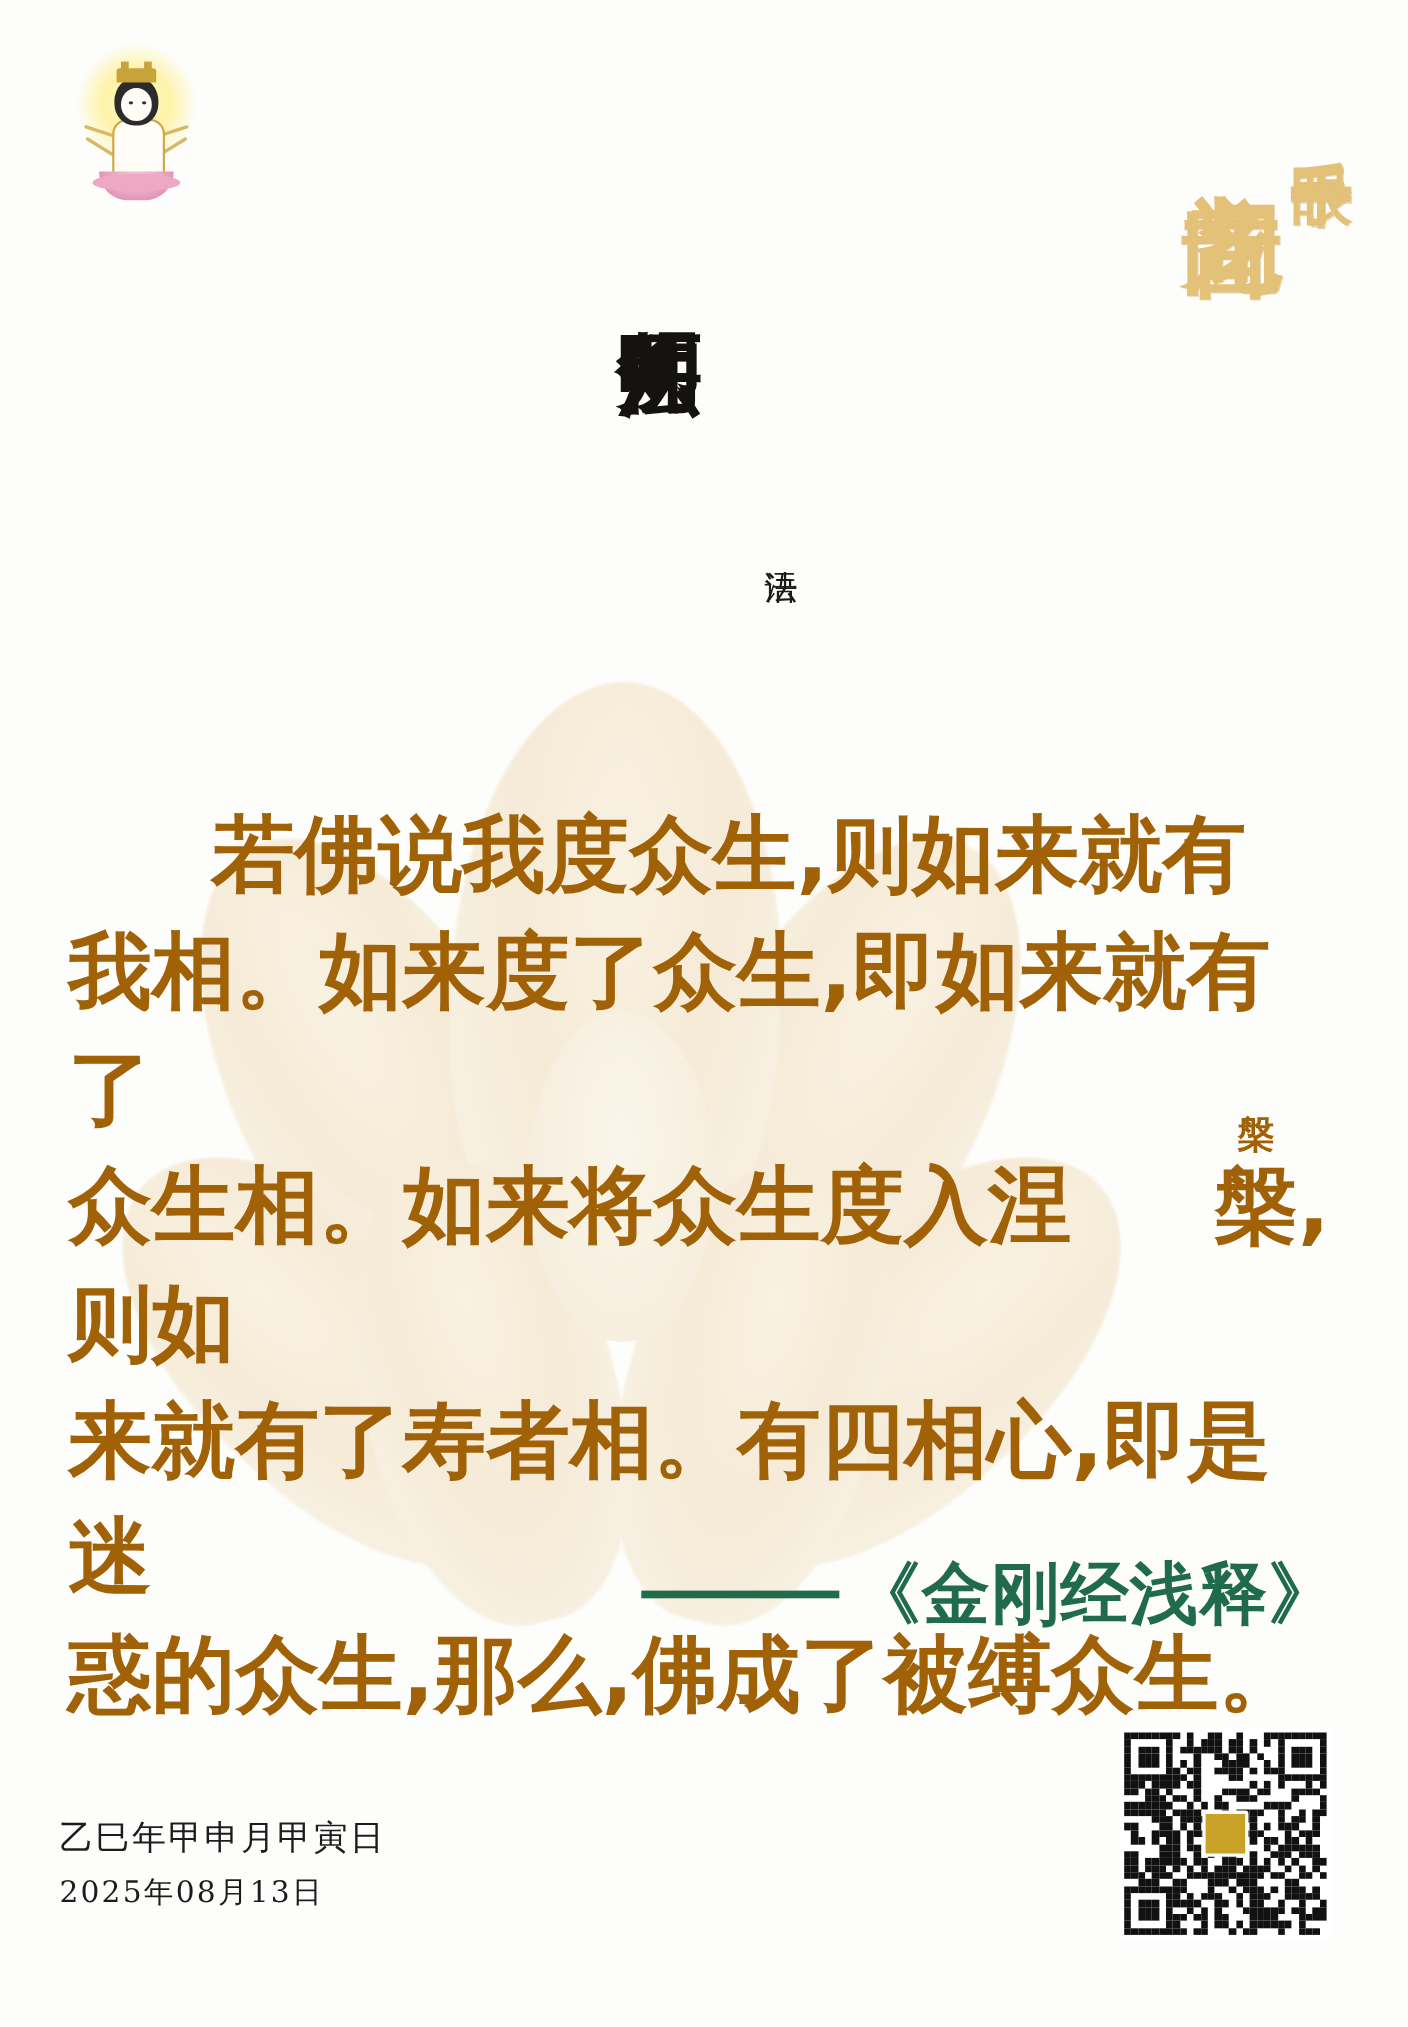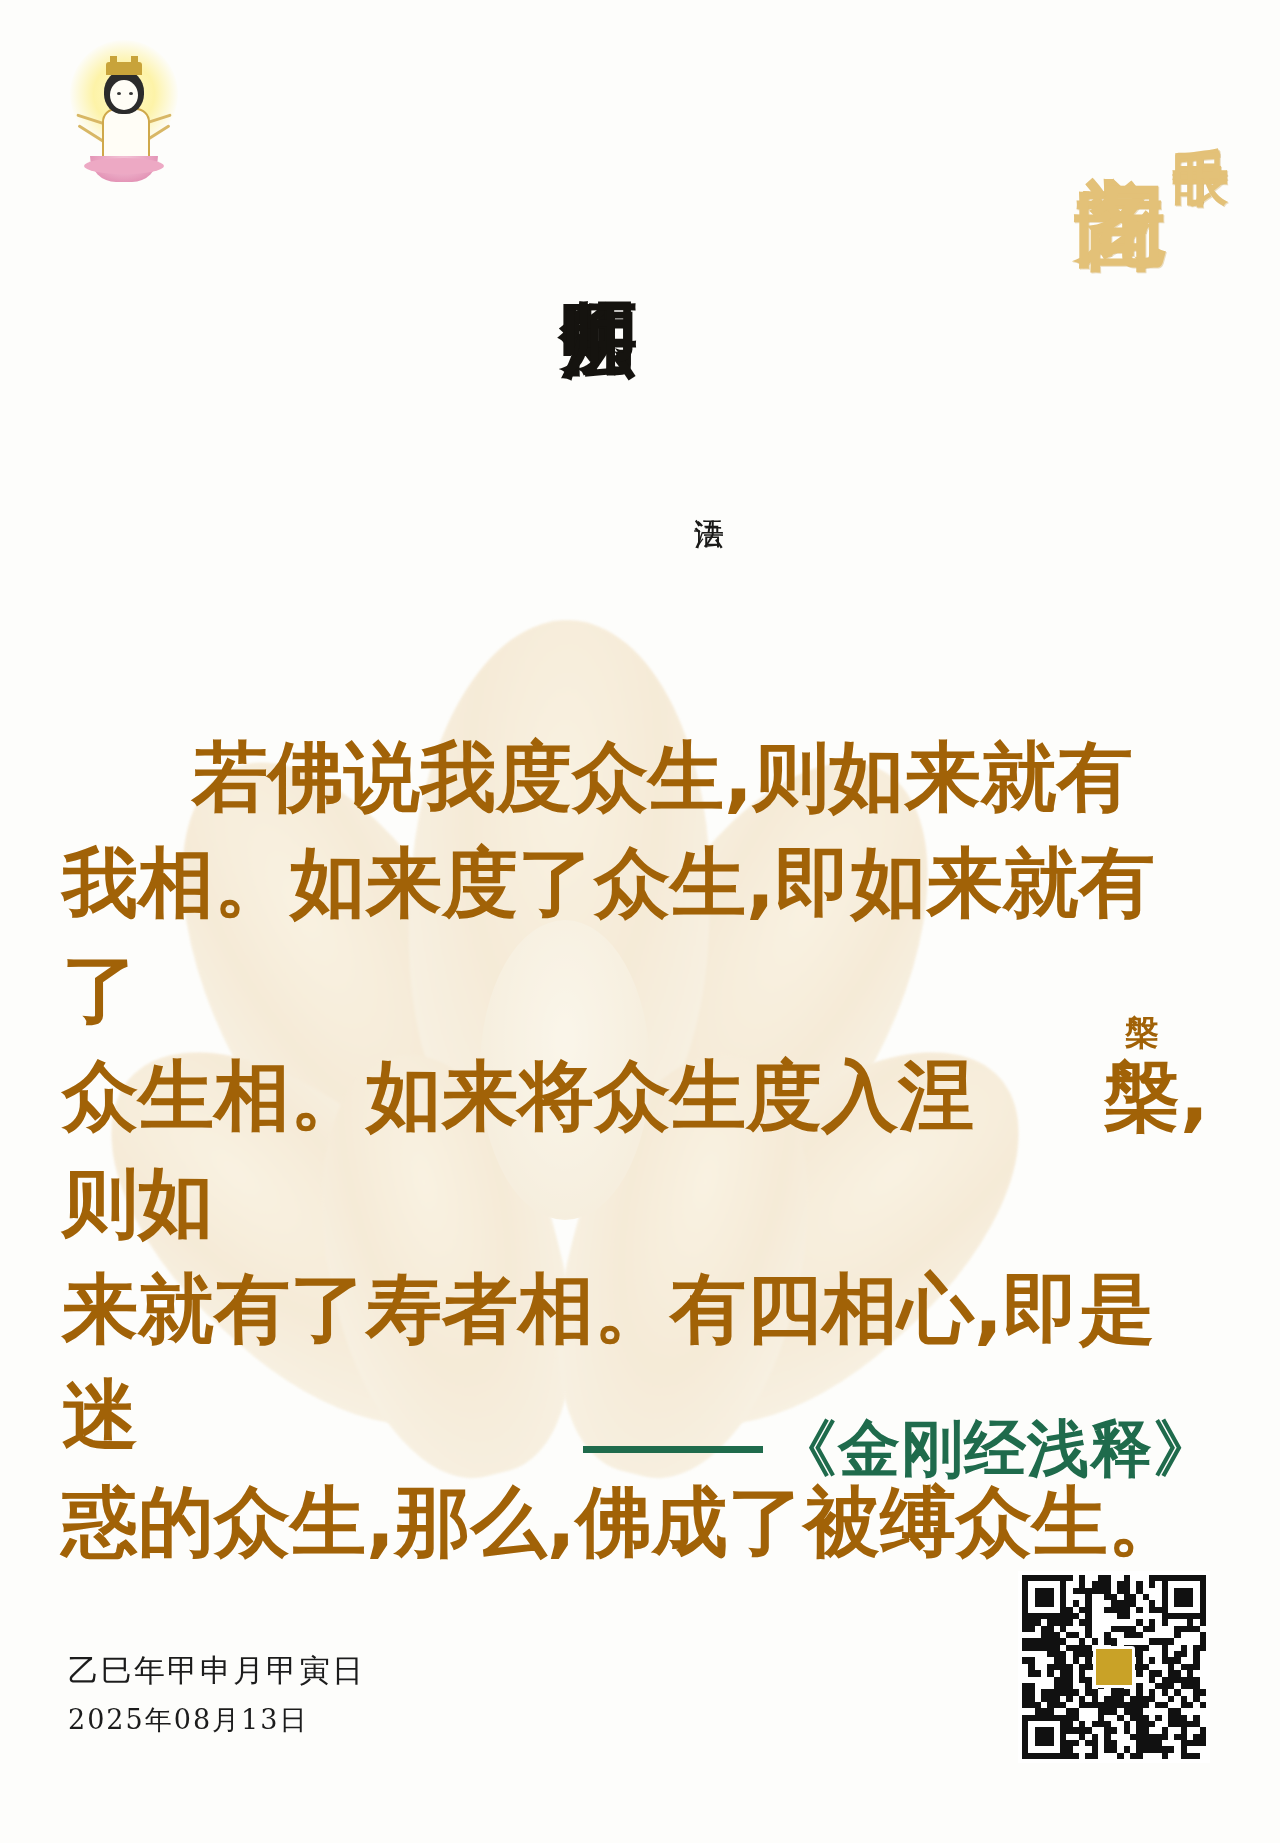--- a/index.html
+++ b/index.html
@@ -194,21 +194,21 @@
     font-family: "DejaVu Sans", sans-serif;
     font-weight: 700;
     font-size: 62px;
     line-height: 1;
     letter-spacing: 1px;
   }
 
   
   .date-block {
     position: absolute;
-    left: 68px;
+    left: 54px;
     top: 1650px;
     font-family: "DejaVu Serif", serif;
     color: #1c1c1c;
   }
   .date-block .lunar {
     font-size: 31px;
     letter-spacing: 2px;
     margin-bottom: 10px;
   }
   .date-block .solar {

